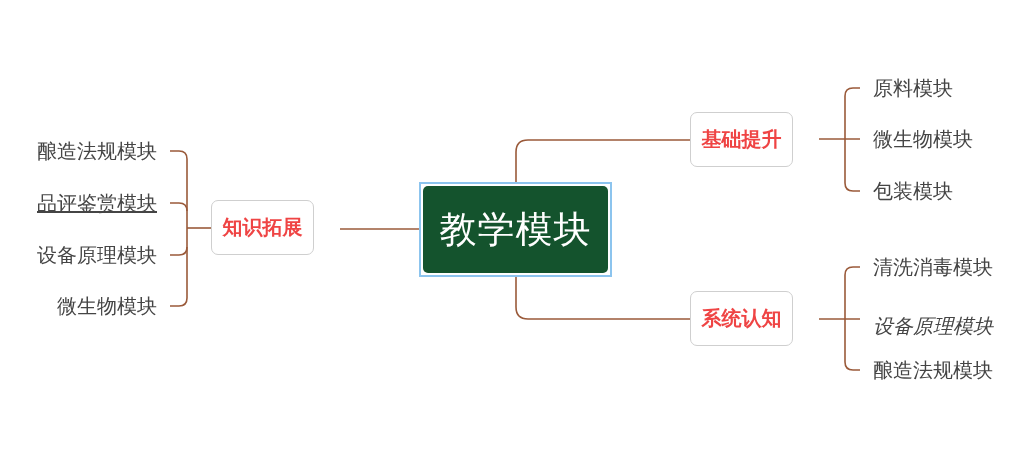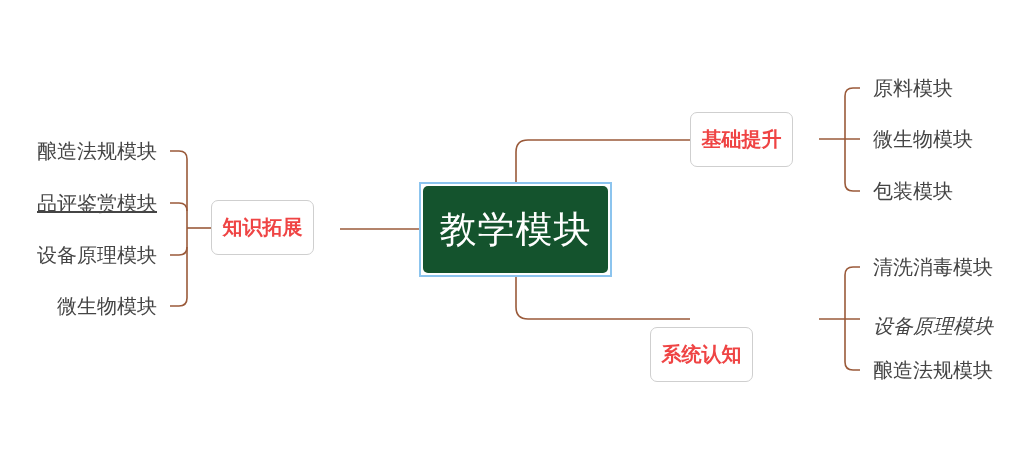--- a/index.html
+++ b/index.html
@@ -35,21 +35,21 @@
     <path d="M170 203 H179 Q187 203 187 211"></path>
     <path d="M170 255 H179 Q187 255 187 247"></path>
   </g>
 </svg>
 
 <div class="root">
   <div class="root-inner">教学模块</div>
 </div>
 
 <div class="branch" style="left:690px;top:112px;">基础提升</div>
-<div class="branch" style="left:650px;top:291px;margin-top:36px;">系统认知</div>
+<div class="branch" style="left:690px;top:291px;">系统认知</div>
 <div class="branch" style="left:211px;top:200px;">知识拓展</div>
 
 <div class="leaf right" style="top:76px;">原料模块</div>
 <div class="leaf right" style="top:127px;">微生物模块</div>
 <div class="leaf right" style="top:179px;text-align:center;">包装模块</div>
 
 <div class="leaf right" style="top:255px;">清洗消毒模块</div>
 <div class="leaf right" style="top:314px;font-style:italic;">设备原理模块</div>
 <div class="leaf right" style="top:358px;">酿造法规模块</div>
 

